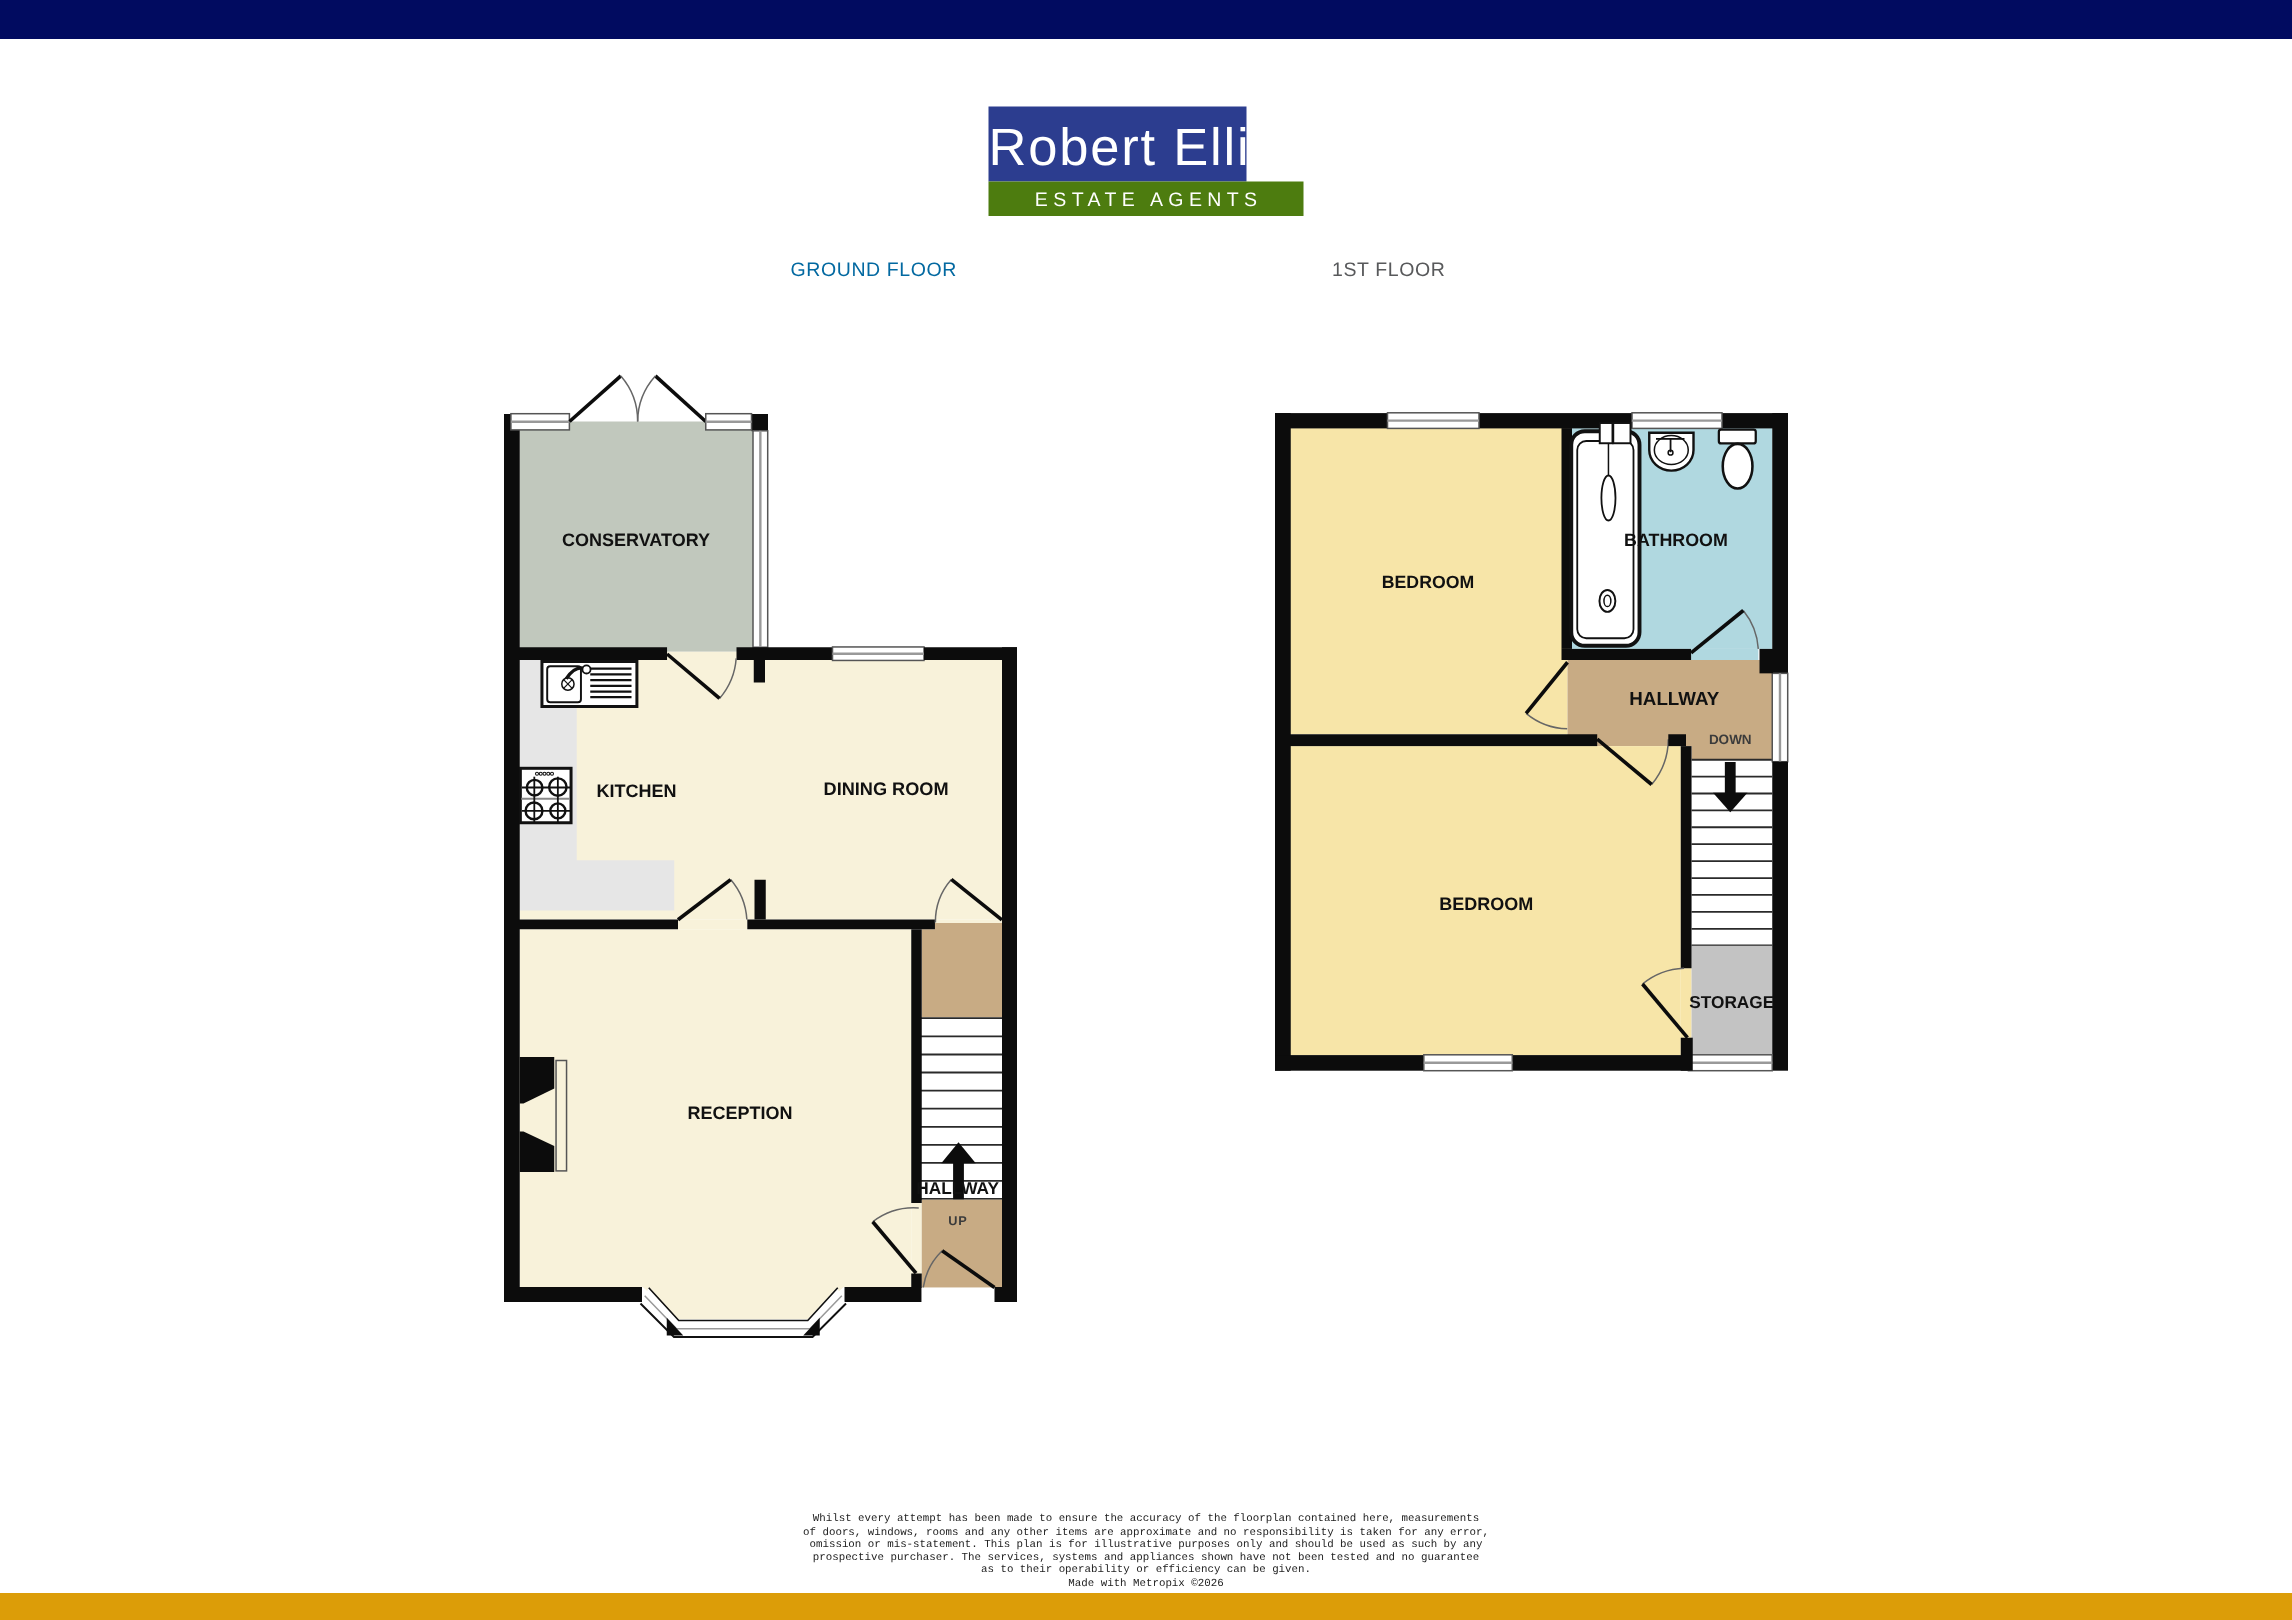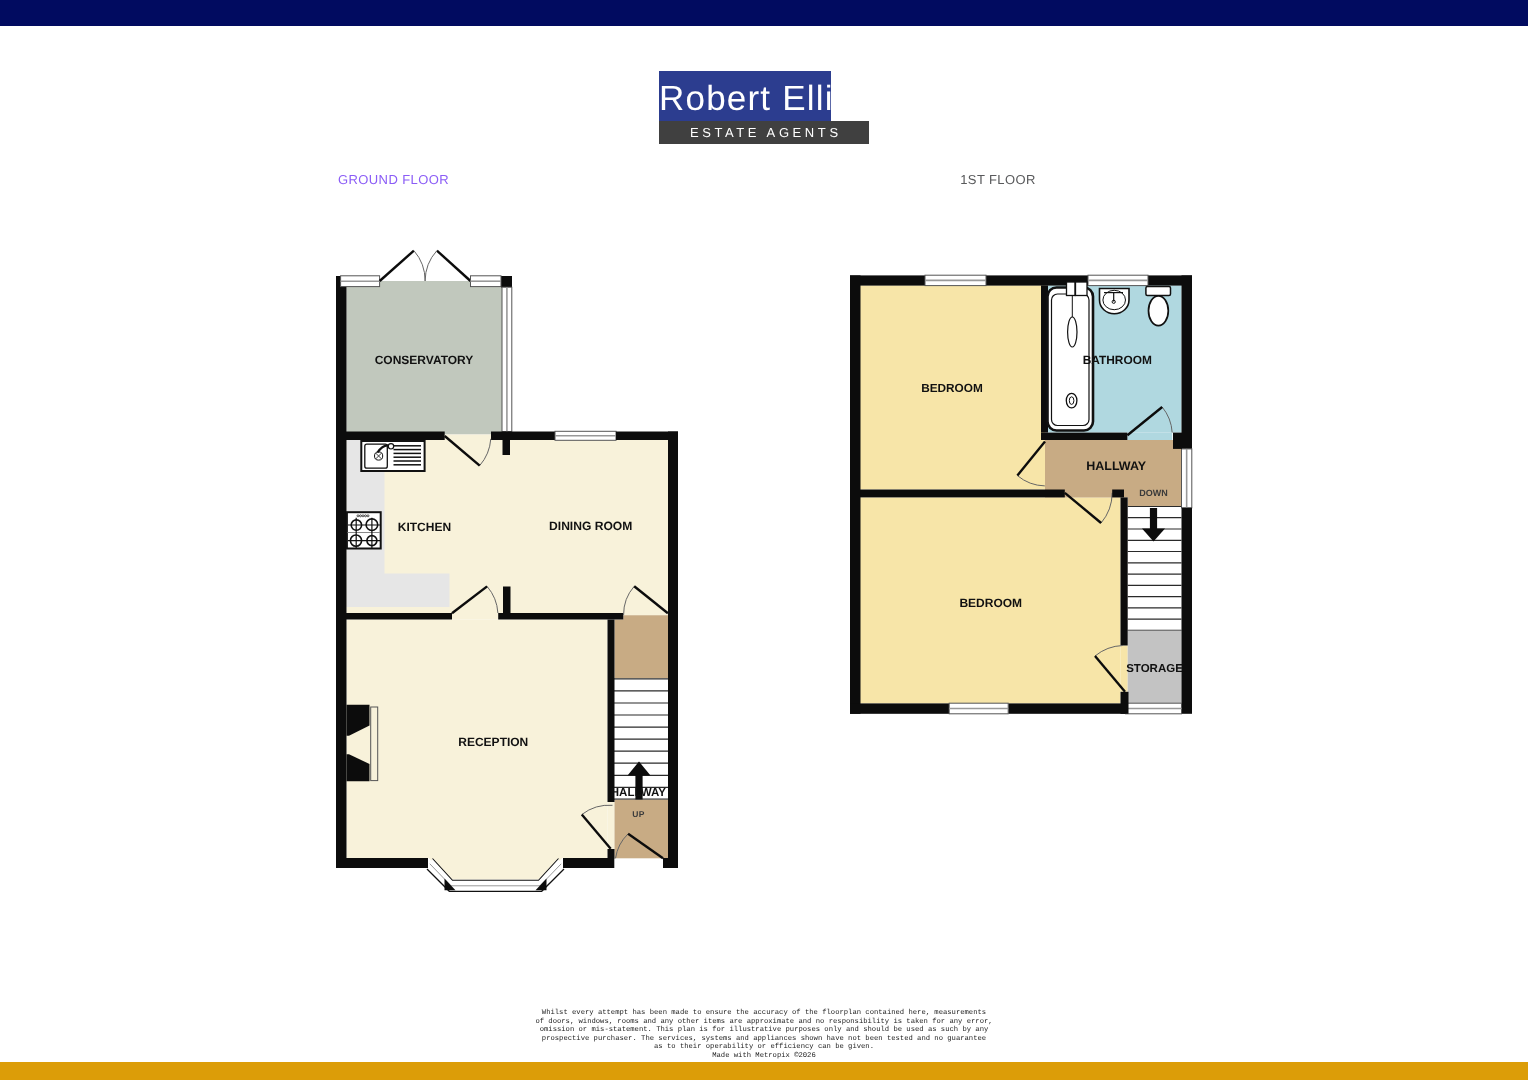--- a/index.html
+++ b/index.html
@@ -9,26 +9,26 @@
 </style>
 </head>
 <body>
 
 <div class="abs" style="left:0;top:0;width:1528px;height:26px;background:#010b60;"></div>
 
 <div class="abs" style="left:659px;top:71px;width:210px;height:73px;">
 
   <div class="abs" style="left:0;top:0;width:172px;height:50px;background:#2c3d8f;color:#ffffff;font-family:Liberation Sans, sans-serif;font-size:35px;letter-spacing:1.2px;text-align:center;line-height:56px;">Robert&nbsp;Ellis</div>
 
-  <div class="abs" style="left:0;top:50px;width:210px;height:23px;background:#404040;color:#ffffff;font-size:13px;letter-spacing:3.6px;text-align:center;line-height:24px;text-indent:3.6px;">ESTATE AGENTS</div>
+  <div class="abs" style="left:0;top:50px;width:210px;height:23px;background:#4d7c0f;color:#ffffff;font-size:13px;letter-spacing:3.6px;text-align:center;line-height:24px;text-indent:3.6px;">ESTATE AGENTS</div>
 </div>
 
-<div class="abs" style="left:338px;top:172px;width:300px;color:#8b5cf6;font-size:13px;letter-spacing:0.4px;text-align:left;">GROUND FLOOR</div>
-
-<div class="abs" style="left:848px;top:172px;width:300px;color:#58595b;font-size:13px;letter-spacing:0.4px;text-align:center;">1ST FLOOR</div>
+<div class="abs" style="left:338px;top:172px;width:300px;color:#0369a1;font-size:13px;letter-spacing:0.4px;text-align:right;">GROUND FLOOR</div>
+
+<div class="abs" style="left:888px;top:172px;width:300px;color:#58595b;font-size:13px;letter-spacing:0.4px;">1ST FLOOR</div>
 
 <svg class="abs" style="left:0;top:0;" width="1528" height="1080" viewBox="0 0 1528 1080">
 
 <rect x="346.5" y="281" width="155.5" height="153.5" fill="#c1c8bd"></rect>
 
 <rect x="346.5" y="434.5" width="321.5" height="178.5" fill="#f8f2da"></rect>
 <rect x="452" y="613" width="46.2" height="6.5" fill="#f8f2da"></rect>
 <rect x="623.3" y="613" width="44.7" height="2.5" fill="#f8f2da"></rect>
 
 <polygon points="346.5,440 384.5,440 384.5,573.5 449.5,573.5 449.5,607 346.5,607" fill="#e6e6e6"></polygon>

